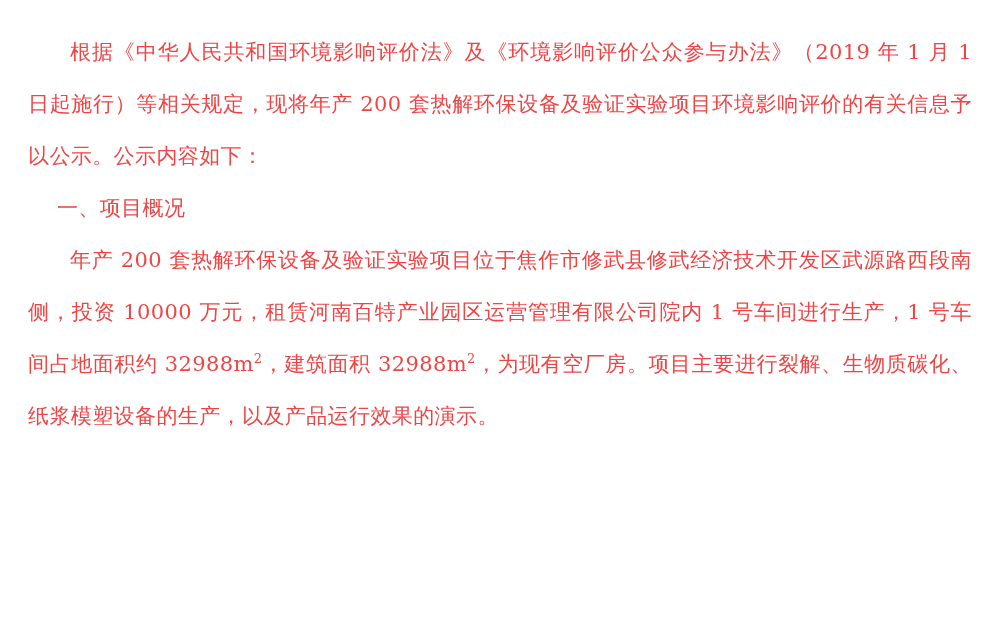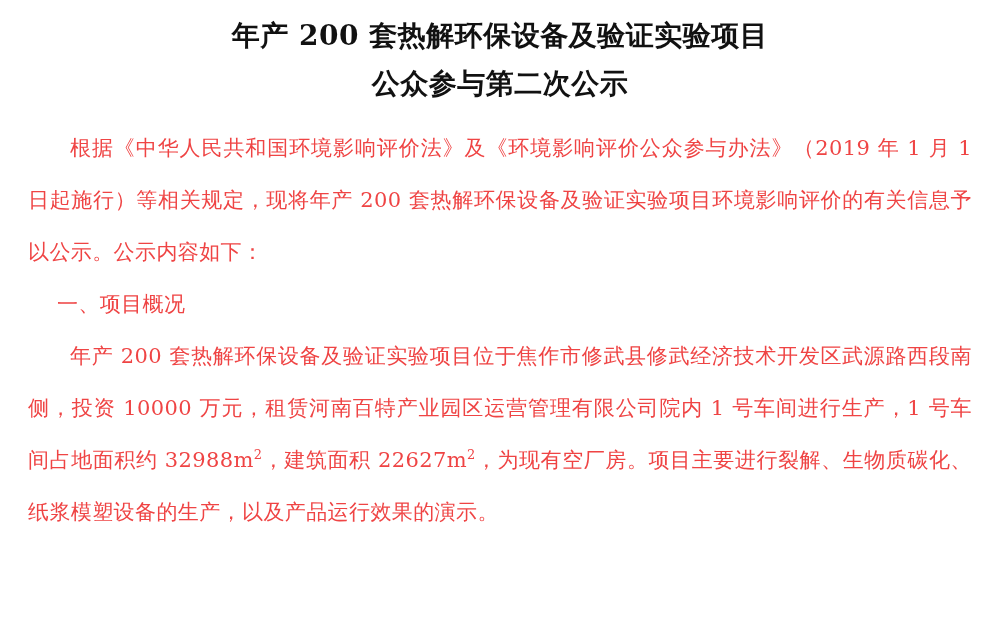--- a/index.html
+++ b/index.html
@@ -56,28 +56,24 @@
     font-size: 0.62em;
     vertical-align: super;
     line-height: 0;
   }
 </style>
 </head>
 <body>
 
 <div class="page">
 
-  <div class="doc-title">
-    <span class="line">年产 200 套热解环保设备及验证实验项目</span>
-    <span class="line">公众参与第二次公示</span>
-  </div>
 
   <div class="body-text">
 
     <p class="para indent">根据《中华人民共和国环境影响评价法》及《环境影响评价公众参与办法》（2019 年 1 月 1 日起施行）等相关规定，现将年产 200 套热解环保设备及验证实验项目环境影响评价的有关信息予以公示。公示内容如下：</p>
 
     <p class="para heading">一、项目概况</p>
 
-    <p class="para indent"><span>年产 200 套热解环保设备及验证实验项目位于焦作市修武县修武经济技术开发区武源路西段南侧，投资 10000 万元，租赁河南百特产业园区运营管理有限公司院内 1 号车间进行生产，1 号车间占地面积约 32988m</span><sup>2</sup><span>，建筑面积 22627m</span><sup>2</sup><span>，为现有空厂房。项目主要进行裂解、生物质碳化、纸浆模塑设备的生产，以及产品运行效果的演示。</span></p>
+    <p class="para indent"><span>年产 200 套热解环保设备及验证实验项目位于焦作市修武县修武经济技术开发区武源路西段南侧，投资 10000 万元，租赁河南百特产业园区运营管理有限公司院内 1 号车间进行生产，1 号车间占地面积约 32988m</span><sup>2</sup><span>，建筑面积 32988m</span><sup>2</sup><span>，为现有空厂房。项目主要进行裂解、生物质碳化、纸浆模塑设备的生产，以及产品运行效果的演示。</span></p>
 
   </div>
 
 </div>
 
 </body></html>

